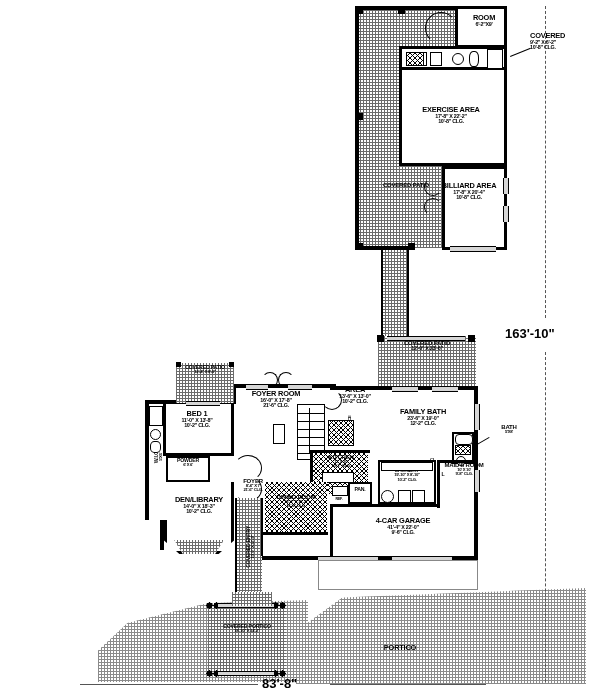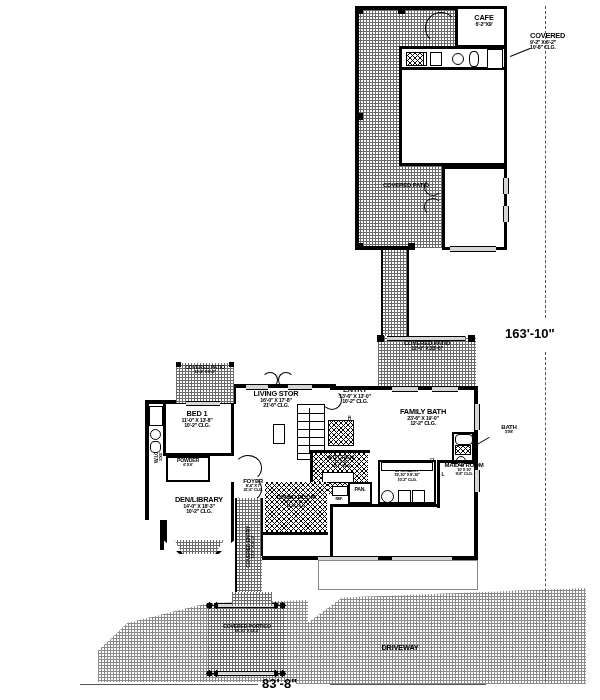--- a/index.html
+++ b/index.html
@@ -89,21 +89,21 @@
   <div class="wall" style="left:355px;top:246px;width:60px;height:4px;"></div>
 
   <div class="post" style="left:356px;top:7px;"></div>
   <div class="post" style="left:398px;top:7px;"></div>
   <div class="post" style="left:356px;top:113px;"></div>
   <div class="post" style="left:356px;top:243px;"></div>
   <div class="post" style="left:408px;top:243px;"></div>
 
   <div class="room" style="left:455px;top:6px;width:52px;height:42px;"></div>
   <div class="lbl" style="left:460px;top:14px;width:48px;">
-    <span class="nm">CAFE</span>
+    <span class="nm">ROOM</span>
     <span class="dim">6'-2"X9'</span>
   </div>
   <div class="doorarc" style="left:425px;top:12px;width:30px;height:30px;"></div>
 
   <div class="room" style="left:399px;top:46px;width:108px;height:24px;"></div>
   <div class="fixture" style="left:452px;top:53px;width:10px;height:10px;border-radius:50%;"></div>
   <div class="fixture" style="left:469px;top:51px;width:8px;height:14px;border-radius:40%;"></div>
   <div class="fixture" style="left:487px;top:49px;width:14px;height:18px;"></div>
   <div class="fixture" style="left:430px;top:52px;width:10px;height:12px;"></div>
   <div class="fixture" style="left:413px;top:52px;width:12px;height:12px;"></div>
@@ -117,23 +117,33 @@
 
   <div class="room-i" style="left:455px;top:70px;width:52px;height:48px;border-top:none;"></div>
   <div class="lbl" style="left:455px;top:70px;width:52px;">
     <span class="nm">BAR</span>
     <span class="dim">10' X 8'-4"</span>
     <span class="clg">10'-8" CLG.</span>
   </div>
   <div class="abs" style="left:477px;top:88px;width:26px;height:30px;border:1.5px solid #000;border-radius:0 0 0 16px;border-top:none;border-right:none;"></div>
 
   <div class="room" style="left:399px;top:70px;width:108px;height:96px;border-top:none;"></div>
+  <div class="lbl" style="left:397px;top:106px;width:108px;">
+    <span class="nm">EXERCISE AREA</span>
+    <span class="dim">17'-8" X 22'-2"</span>
+    <span class="clg">10'-8" CLG.</span>
+  </div>
   <div class="hatch-x abs" style="left:406px;top:52px;width:18px;height:14px;border:1px solid #000;"></div>
 
   <div class="room" style="left:442px;top:166px;width:65px;height:84px;"></div>
+  <div class="lbl" style="left:410px;top:182px;width:118px;">
+    <span class="nm">BILLIARD AREA</span>
+    <span class="dim">17'-8" X 20'-4"</span>
+    <span class="clg">10'-8" CLG.</span>
+  </div>
 
   <div class="winv" style="left:503px;top:178px;width:4px;height:16px;"></div>
   <div class="winv" style="left:503px;top:206px;width:4px;height:16px;"></div>
   <div class="win" style="left:450px;top:246px;width:46px;height:4px;"></div>
 
   <div class="lbl" style="left:372px;top:182px;width:68px;">
     <span class="nm-s">COVERED PATIO</span>
   </div>
   <div class="abs" style="left:424px;top:178px;width:18px;height:18px;border:1px solid #000;border-radius:50%;border-top-color:transparent;border-right-color:transparent;"></div>
   <div class="abs" style="left:424px;top:198px;width:18px;height:18px;border:1px solid #000;border-radius:50%;border-bottom-color:transparent;border-right-color:transparent;"></div>
@@ -203,21 +213,21 @@
     <span class="clg">10'-2" CLG.</span>
   </div>
   <div class="wall" style="left:231px;top:482px;width:3px;height:42px;"></div>
 
   <div class="abs" style="left:164px;top:520px;width:70px;height:34px;border:3px solid #000;border-top:none;
               clip-path:polygon(0 0,100% 0,100% 60%,78% 100%,22% 100%,0 60%);background:#fff;"></div>
   <div class="abs hatch-dot" style="left:168px;top:540px;width:62px;height:14px;
               clip-path:polygon(10% 0,90% 0,76% 100%,24% 100%);"></div>
 
   <div class="lbl" style="left:232px;top:390px;width:88px;">
-    <span class="nm">LIVING STOR</span>
+    <span class="nm">FOYER ROOM</span>
     <span class="dim">16'-0" X 17'-8"</span>
     <span class="clg">21'-6" CLG.</span>
   </div>
   <div class="win" style="left:246px;top:384px;width:22px;height:4px;"></div>
   <div class="win" style="left:288px;top:384px;width:24px;height:4px;"></div>
   <div class="abs" style="left:262px;top:372px;width:16px;height:16px;border:1px solid #000;border-radius:50%;border-bottom-color:transparent;border-left-color:transparent;"></div>
   <div class="abs" style="left:278px;top:372px;width:16px;height:16px;border:1px solid #000;border-radius:50%;border-bottom-color:transparent;border-right-color:transparent;"></div>
 
   <div class="lbl" style="left:330px;top:424px;width:40px;transform:rotate(-90deg);transform-origin:50% 50%;">
     <span class="dim-xs">FIREPLACE</span>
@@ -228,21 +238,21 @@
     <i style="top:8px"></i>
       <i style="top:16px"></i>
       <i style="top:24px"></i>
     <i style="top:32px"></i>
       <i style="top:40px"></i>
       <i style="top:48px"></i>
   </div>
   <div class="thin" style="left:309px;top:408px;width:1px;height:46px;"></div>
 
   <div class="lbl" style="left:322px;top:386px;width:66px;">
-    <span class="nm">ENTRY</span>
+    <span class="nm">AREA</span>
     <span class="dim">13'-6" X 13'-0"</span>
     <span class="clg">10'-2" CLG.</span>
   </div>
   <div class="abs" style="left:322px;top:390px;width:20px;height:20px;border:1.5px solid #000;border-radius:50%;border-top-color:transparent;border-left-color:transparent;"></div>
   <div class="abs hatch-x" style="left:328px;top:420px;width:26px;height:26px;border:1px solid #000;"></div>
 
   <div class="lbl" style="left:378px;top:408px;width:90px;">
     <span class="nm">FAMILY BATH</span>
     <span class="dim">23'-6" X 19'-0"</span>
     <span class="clg">12'-2" CLG.</span>
@@ -327,33 +337,38 @@
   <div class="abs" style="left:234px;top:476px;width:28px;height:26px;border:1.5px solid #000;border-radius:50%;border-top-color:transparent;border-left-color:transparent;"></div>
 
   <div class="abs hatch-dot" style="left:236px;top:498px;width:26px;height:96px;"></div>
   <div class="lbl" style="left:196px;top:542px;width:110px;transform:rotate(-90deg);transform-origin:50% 50%;">
     <span class="nm-xs">COVERED ENTRY</span>
     <span class="dim-xs">10'-0" X 22'-9"</span>
   </div>
   <div class="thin" style="left:235px;top:498px;width:1.5px;height:96px;"></div>
   <div class="thin" style="left:261px;top:498px;width:1.5px;height:58px;"></div>
 
+  <div class="lbl" style="left:348px;top:517px;width:110px;">
+    <span class="nm">4-CAR GARAGE</span>
+    <span class="dim">41'-4" X 22'-0"</span>
+    <span class="clg">9'-6" CLG.</span>
+  </div>
   <div class="wall" style="left:330px;top:504px;width:3px;height:54px;"></div>
   <div class="wall" style="left:330px;top:504px;width:108px;height:3px;"></div>
   <div class="win" style="left:318px;top:556px;width:60px;height:4px;"></div>
   <div class="win" style="left:392px;top:556px;width:60px;height:4px;"></div>
 
   <div class="abs" style="left:318px;top:560px;width:160px;height:30px;border:1px solid #888;background:#fff;"></div>
 
   <div class="abs hatch-drive" style="left:296px;top:588px;width:290px;height:96px;
               clip-path:polygon(16% 10%,100% 0,100% 100%,0 100%,0 45%);"></div>
   <div class="abs hatch-drive" style="left:98px;top:600px;width:210px;height:82px;
               clip-path:polygon(14% 28%,52% 4%,100% 0,100% 100%,0 100%,0 62%);"></div>
   <div class="lbl" style="left:345px;top:644px;width:110px;">
-    <span class="nm">DRIVEWAY</span>
+    <span class="nm">PORTICO</span>
   </div>
 
   <div class="abs hatch-dot" style="left:208px;top:606px;width:78px;height:68px;"></div>
   <div class="lbl" style="left:206px;top:624px;width:82px;">
     <span class="nm-xs">COVERED PORTICO</span>
     <span class="dim-xs">18'-10" X 14'-2"</span>
   </div>
   <div class="post-pair" style="left:206px;top:602px;"></div>
   <div class="post-pair" style="left:272px;top:602px;"></div>
   <div class="post-pair" style="left:206px;top:670px;"></div>

